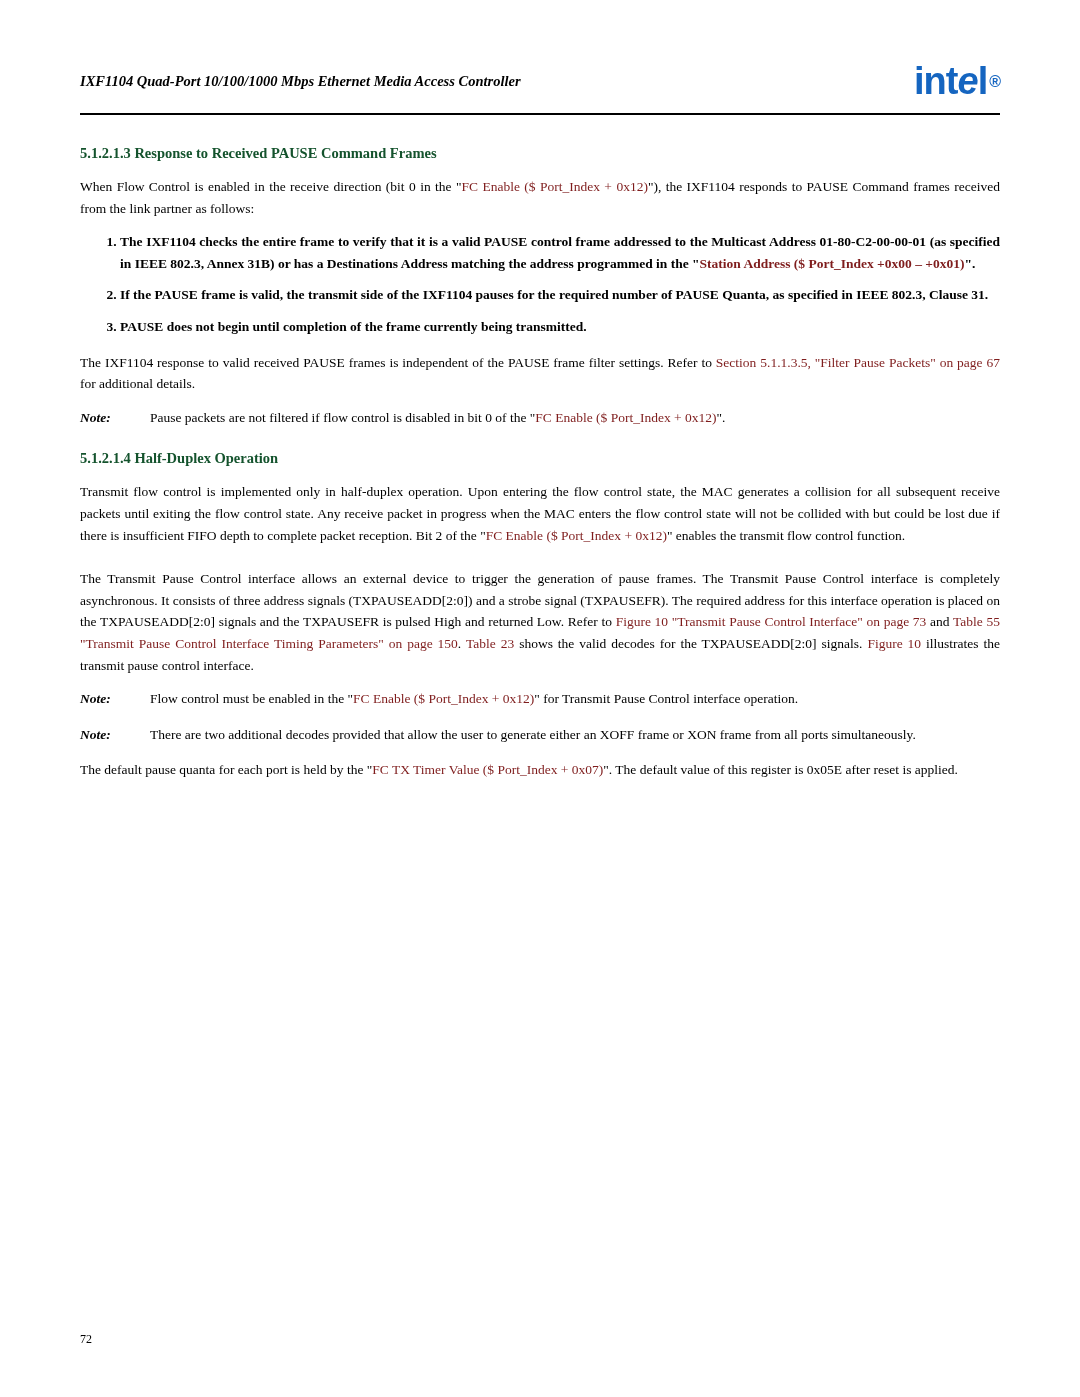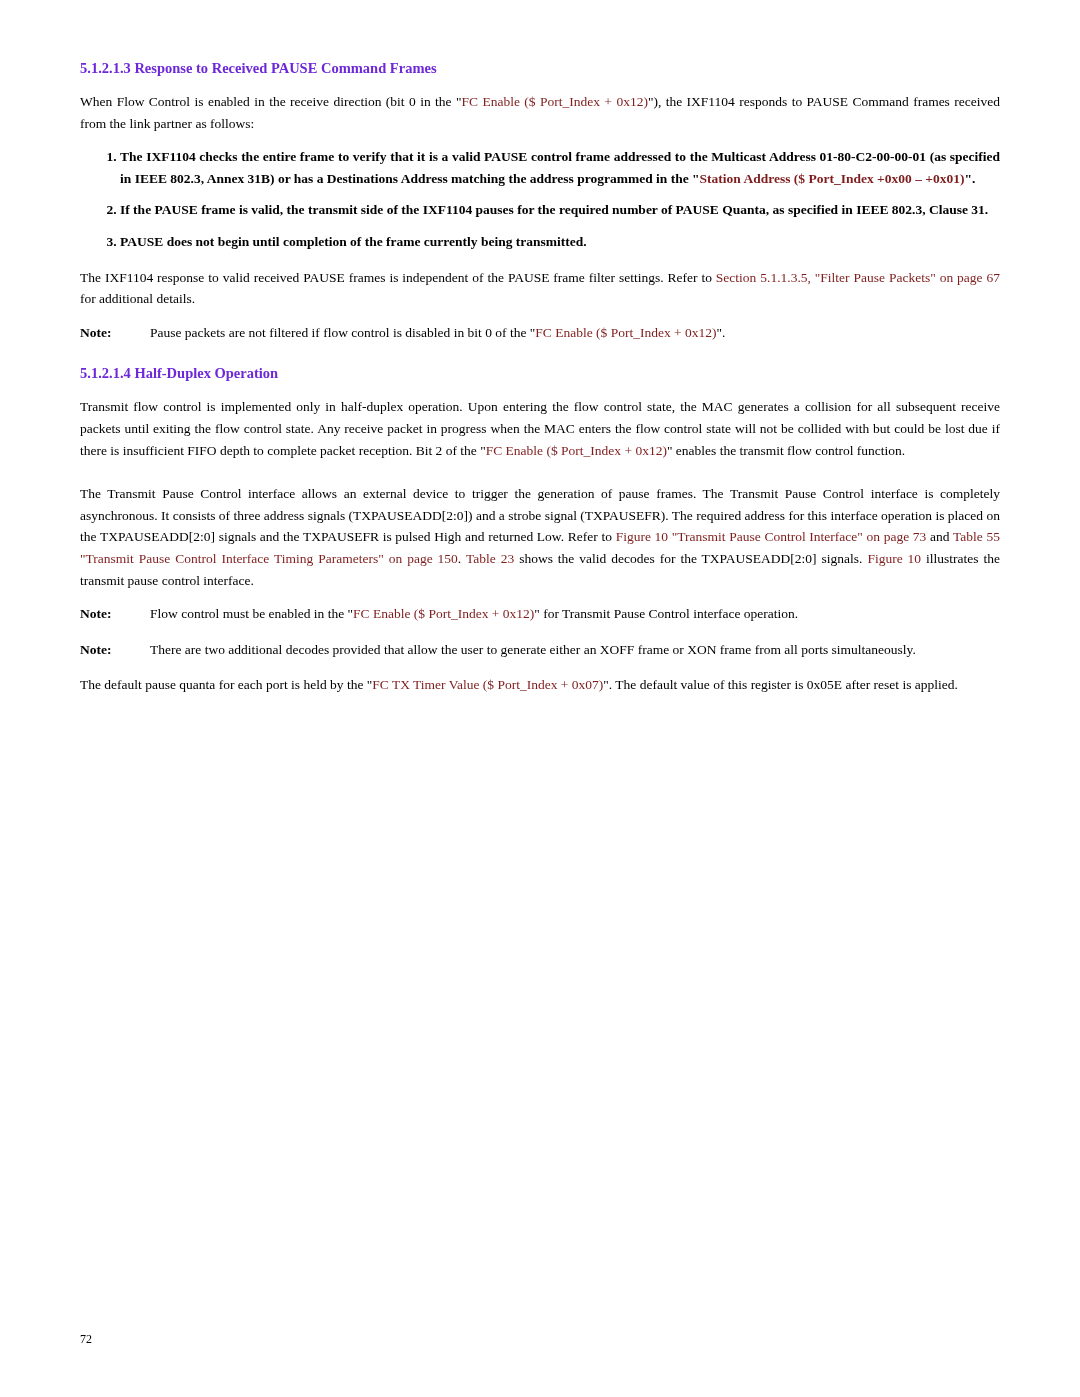--- a/index.html
+++ b/index.html
@@ -65,21 +65,21 @@
     .footer-info .datasheet {
       font-weight: bold;
       font-size: 13px;
     }
     
     .content {
       margin-bottom: 100px;
     }
     
     .section-heading {
-      color: #6d28d9;
+      color: #14532d;
       font-weight: bold;
       font-size: 14.5px;
       margin-bottom: 14px;
     }
     
     .body-text {
       font-size: 13.5px;
       line-height: 1.6;
       margin-bottom: 12px;
       text-align: justify;
@@ -101,20 +101,21 @@
       font-weight: bold;
     }
     
     .note-block {
       display: flex;
       margin-bottom: 14px;
       font-size: 13.5px;
       line-height: 1.6;
     }
     .note-label {
+      font-style: italic;
       font-weight: bold;
       min-width: 70px;
       padding-top: 0;
     }
     .note-content {
       flex: 1;
       text-align: justify;
     }
     
     .section-block {
@@ -122,20 +123,27 @@
     }
     .section-block + .section-block {
       margin-top: 8px;
     }
   </style>
 </head>
 <body>
 
 <div class="page">
 
+  <div class="header">
+    <div class="header-title">IXF1104 Quad-Port 10/100/1000 Mbps Ethernet Media Access Controller</div>
+    <div class="intel-logo">
+      <span style="font-family: Arial Black, Arial, sans-serif; font-size: 38px; font-weight: 900; color: #1565c0; letter-spacing: -1px;">int<span style="font-style: italic;">e</span>l</span>
+        <sup style="font-size:16px; color:#1565c0; vertical-align:super; margin-left:2px;">®</sup>
+    </div>
+  </div>
 
   <div class="content">
 
     <div class="section-block">
       <div class="section-heading">5.1.2.1.3    Response to Received PAUSE Command Frames</div>
 
       <p class="body-text">
         When Flow Control is enabled in the receive direction (bit 0 in the "<a class="link-blue" href="#">FC Enable ($ Port_Index + 0x12)</a>"), the IXF1104 responds to PAUSE Command frames received from the link partner as follows:
       </p>
 

